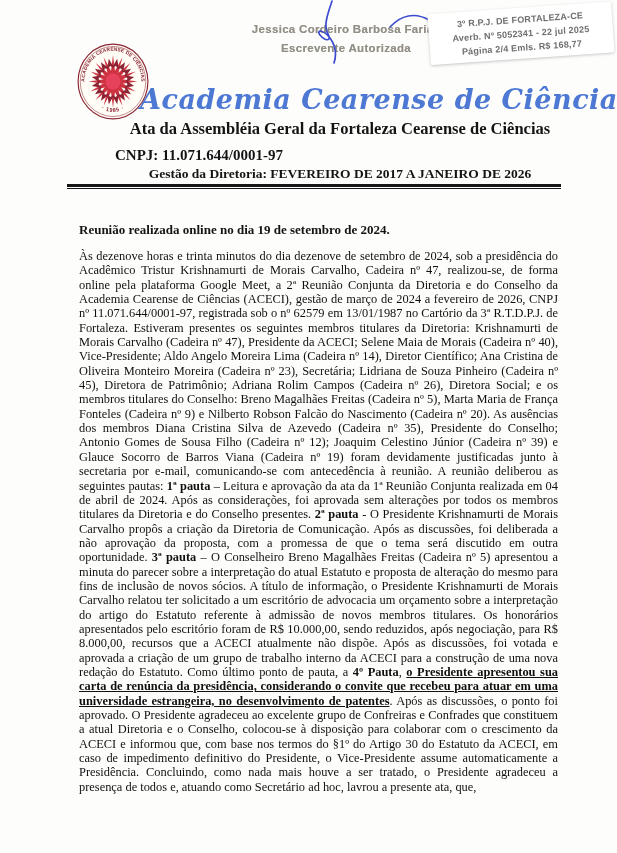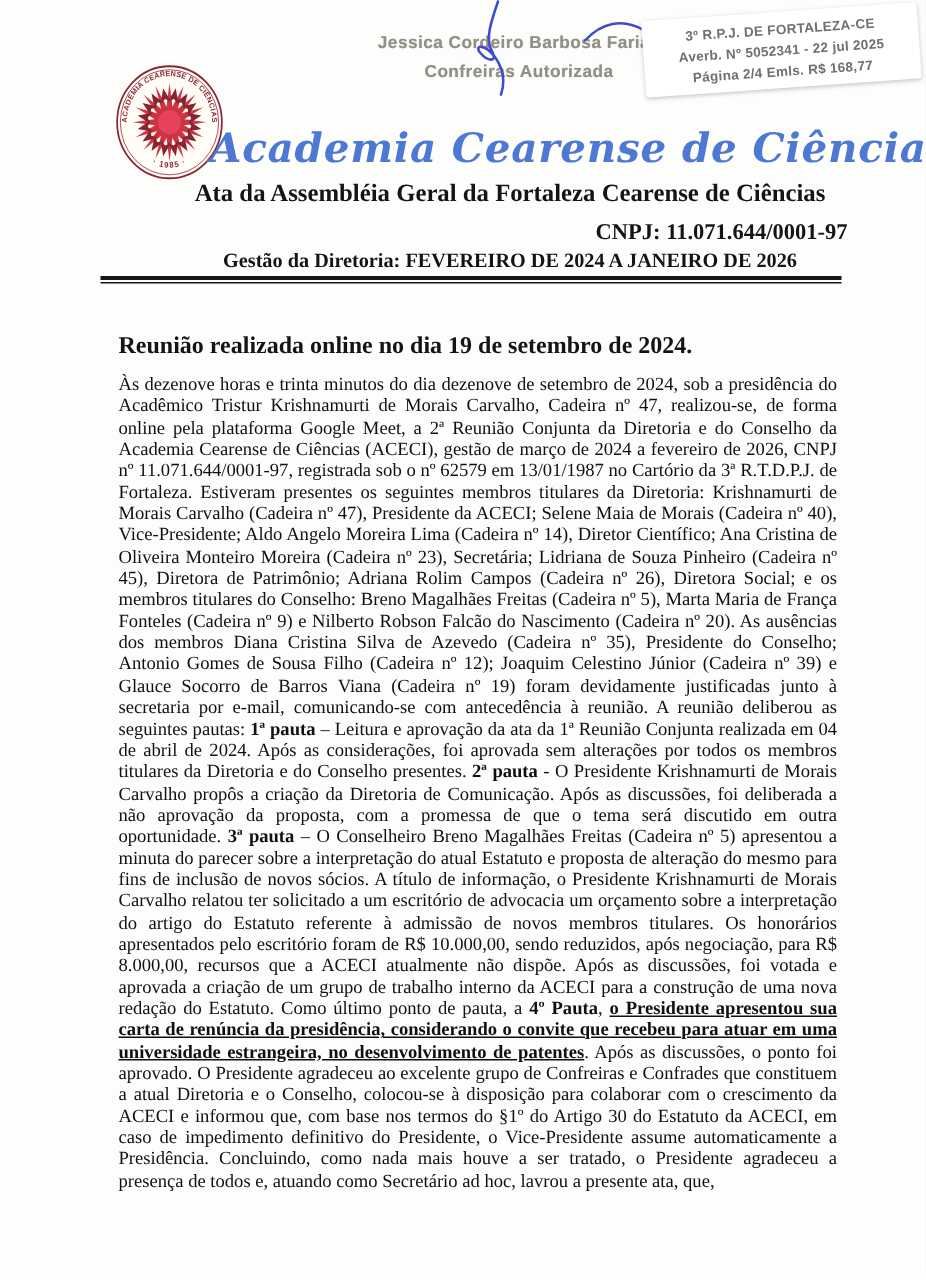--- a/index.html
+++ b/index.html
@@ -30,38 +30,38 @@
   .script-title{
     position:absolute;left:140px;top:84px;width:432px;text-align:center;
     font-family:"DejaVu Serif",serif;font-style:italic;font-weight:700;
     font-size:27px;letter-spacing:.5px;color:#4d78d3;white-space:nowrap;
   }
   .doc-title{
     position:absolute;left:115px;top:119px;width:450px;text-align:center;
     font-weight:700;font-size:16.5px;white-space:nowrap;
   }
   .cnpj{
-    position:absolute;left:115px;top:147px;width:450px;text-align:right;
+    position:absolute;left:115px;top:147px;width:450px;text-align:left;
     font-weight:700;font-size:15px;
   }
   .management{
     position:absolute;left:115px;top:166px;width:450px;text-align:center;
     font-weight:700;font-size:13.5px;white-space:nowrap;
   }
   .rule{
     position:absolute;left:67px;top:184px;width:494px;height:5px;
     background:linear-gradient(#161616 0 3px,#fdfdfc 3px 4px,#161616 4px 5px);
   }
   .meeting-title{
     position:absolute;left:79px;top:195px;width:481px;
     font-weight:700;font-size:13px;white-space:nowrap;
   }
   .meeting-subtitle{
     position:absolute;left:79px;top:222px;width:481px;
-    font-weight:700;font-size:16px;
+    font-weight:700;font-size:13px;
   }
   
   .body-text{
     position:absolute;left:79px;top:249px;width:479px;
     font-size:12.4px;line-height:14.35px;text-align:justify;color:#101010;
   }
   .body-text .bold{font-weight:700;}
   .body-text .bold-underline{font-weight:700;text-decoration:underline;}
 </style>
 </head>
@@ -184,38 +184,38 @@
         <textPath href="#arcTop" startOffset="50%" text-anchor="middle">ACADEMIA CEARENSE DE CIÊNCIAS</textPath>
       </text>
       <text font-family="Liberation Sans, sans-serif" font-size="7.2" letter-spacing="1" fill="#8a2432" font-weight="700">
         <textPath href="#arcBottom" startOffset="50%" text-anchor="middle">· 1985 ·</textPath>
       </text>
     </svg>
   </div>
 
   <div class="notary">
     <div>Jessica Cordeiro Barbosa Farias</div>
-    <div>Confreiras Autorizada</div>
+    <div>Escrevente Autorizada</div>
   </div>
 
   <svg class="pen" viewBox="0 0 220 70">
     <path d="M 92,1 C 88,13 83,26 88,34 C 92,42 85,41 80,35 C 76,30 83,29 90,38 C 95,45 97,54 94,63" fill="none" stroke="#3c4ccd" stroke-width="1.7" stroke-linecap="round"></path>
     <path d="M 150,27 C 161,15 175,12 189,20" fill="none" stroke="#3c4ccd" stroke-width="1.6" stroke-linecap="round"></path>
   </svg>
 
   <div class="stamp">
     <div>3º R.P.J. DE FORTALEZA-CE</div>
     <div>Averb. Nº 5052341 - 22 jul 2025</div>
     <div>Página 2/4 Emls. R$ 168,77</div>
   </div>
 
   <div class="script-title">Academia Cearense de Ciências</div>
   <div class="doc-title">Ata da Assembléia Geral da Fortaleza Cearense de Ciências</div>
   <div class="cnpj">CNPJ: 11.071.644/0001-97</div>
-  <div class="management">Gestão da Diretoria: FEVEREIRO DE 2024 A JANEIRO DE 2026</div>
+  <div class="management">Gestão da Diretoria: FEVEREIRO DE 2017 A JANEIRO DE 2026</div>
 
   <div class="rule"></div>
 
   <div class="meeting-subtitle">Reunião realizada online no dia 19 de setembro de 2024.</div>
 
   <div class="body-text"><span>Às dezenove horas e trinta minutos do dia dezenove de setembro de 2024, sob a presidência do Acadêmico Tristur Krishnamurti de Morais Carvalho, Cadeira nº 47, realizou-se, de forma online pela plataforma Google Meet, a 2ª Reunião Conjunta da Diretoria e do Conselho da Academia Cearense de Ciências (ACECI), gestão de março de 2024 a fevereiro de 2026, CNPJ nº 11.071.644/0001-97, registrada sob o nº 62579 em 13/01/1987 no Cartório da 3ª R.T.D.P.J. de Fortaleza. Estiveram presentes os seguintes membros titulares da Diretoria: Krishnamurti de Morais Carvalho (Cadeira nº 47), Presidente da ACECI; Selene Maia de Morais (Cadeira nº 40), Vice-Presidente; Aldo Angelo Moreira Lima (Cadeira nº 14), Diretor Científico; Ana Cristina de Oliveira Monteiro Moreira (Cadeira nº 23), Secretária; Lidriana de Souza Pinheiro (Cadeira nº 45), Diretora de Patrimônio; Adriana Rolim Campos (Cadeira nº 26), Diretora Social; e os membros titulares do Conselho: Breno Magalhães Freitas (Cadeira nº 5), Marta Maria de França Fonteles (Cadeira nº 9) e Nilberto Robson Falcão do Nascimento (Cadeira nº 20). As ausências dos membros Diana Cristina Silva de Azevedo (Cadeira nº 35), Presidente do Conselho; Antonio Gomes de Sousa Filho (Cadeira nº 12); Joaquim Celestino Júnior (Cadeira nº 39) e Glauce Socorro de Barros Viana (Cadeira nº 19) foram devidamente justificadas junto à secretaria por e-mail, comunicando-se com antecedência à reunião. A reunião deliberou as seguintes pautas: </span><span class="bold">1ª pauta</span><span> – Leitura e aprovação da ata da 1ª Reunião Conjunta realizada em 04 de abril de 2024. Após as considerações, foi aprovada sem alterações por todos os membros titulares da Diretoria e do Conselho presentes. </span><span class="bold">2ª pauta</span><span> - O Presidente Krishnamurti de Morais Carvalho propôs a criação da Diretoria de Comunicação. Após as discussões, foi deliberada a não aprovação da proposta, com a promessa de que o tema será discutido em outra oportunidade. </span><span class="bold">3ª pauta</span><span> – O Conselheiro Breno Magalhães Freitas (Cadeira nº 5) apresentou a minuta do parecer sobre a interpretação do atual Estatuto e proposta de alteração do mesmo para fins de inclusão de novos sócios. A título de informação, o Presidente Krishnamurti de Morais Carvalho relatou ter solicitado a um escritório de advocacia um orçamento sobre a interpretação do artigo do Estatuto referente à admissão de novos membros titulares. Os honorários apresentados pelo escritório foram de R$ 10.000,00, sendo reduzidos, após negociação, para R$ 8.000,00, recursos que a ACECI atualmente não dispõe. Após as discussões, foi votada e aprovada a criação de um grupo de trabalho interno da ACECI para a construção de uma nova redação do Estatuto. Como último ponto de pauta, a </span><span class="bold">4º Pauta</span><span>, </span><span class="bold-underline">o Presidente apresentou sua carta de renúncia da presidência, considerando o convite que recebeu para atuar em uma universidade estrangeira, no desenvolvimento de patentes</span><span>. Após as discussões, o ponto foi aprovado. O Presidente agradeceu ao excelente grupo de Confreiras e Confrades que constituem a atual Diretoria e o Conselho, colocou-se à disposição para colaborar com o crescimento da ACECI e informou que, com base nos termos do §1º do Artigo 30 do Estatuto da ACECI, em caso de impedimento definitivo do Presidente, o Vice-Presidente assume automaticamente a Presidência. Concluindo, como nada mais houve a ser tratado, o Presidente agradeceu a presença de todos e, atuando como Secretário ad hoc, lavrou a presente ata, que,</span></div>
 
 </div>
 
 </body></html>

